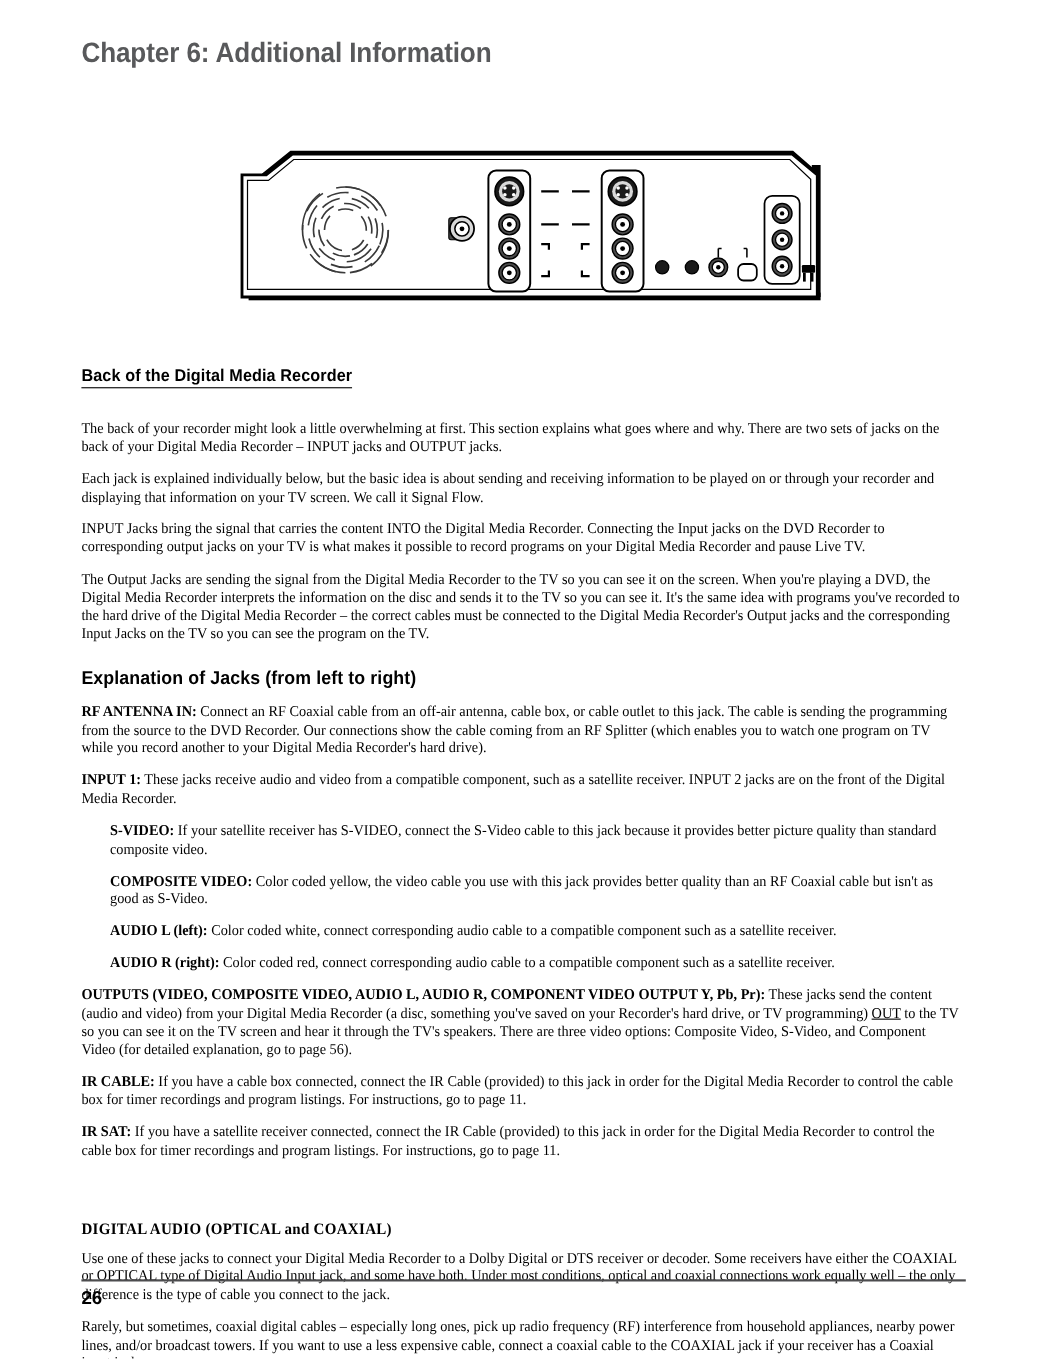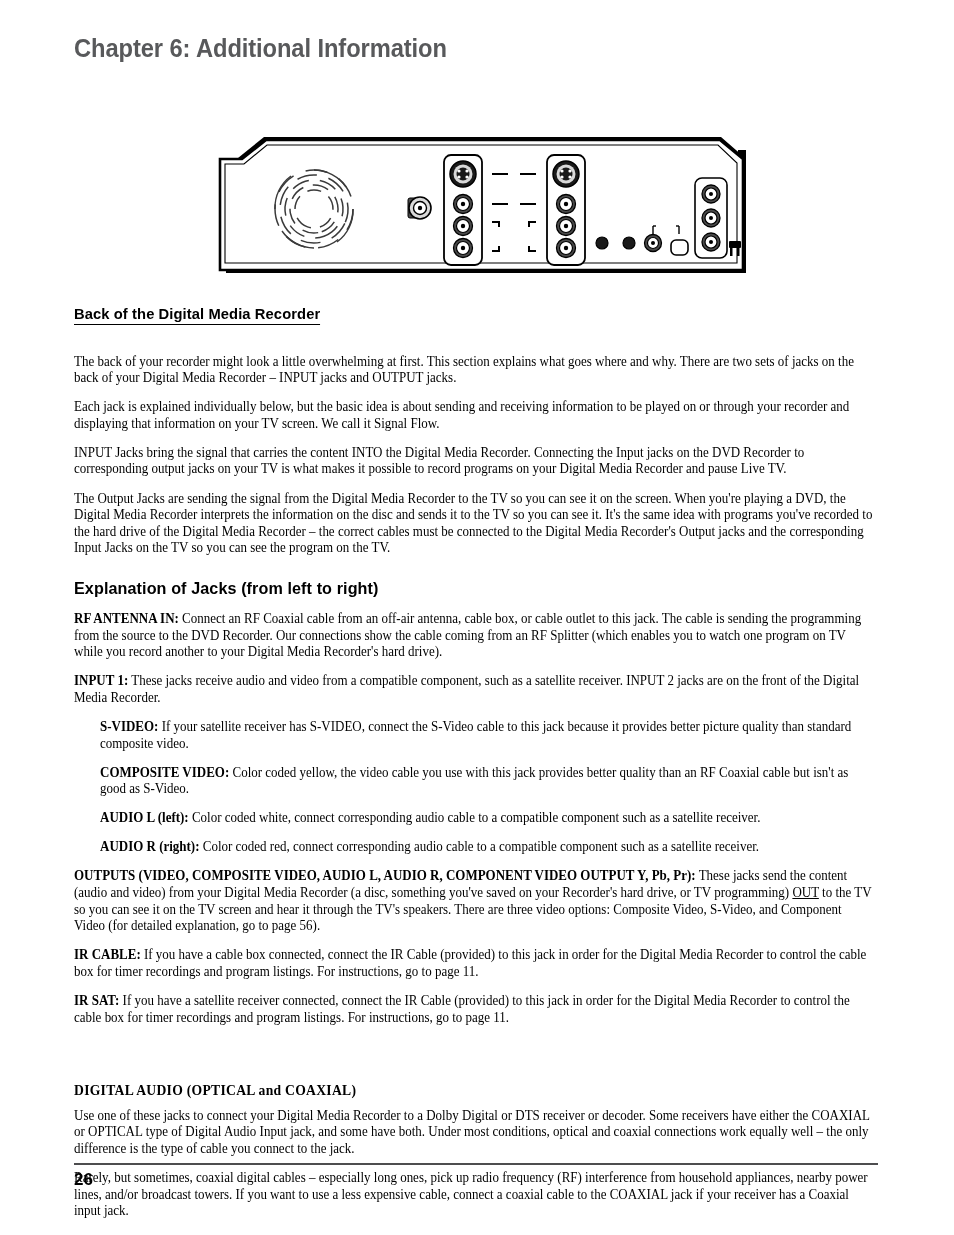--- a/index.html
+++ b/index.html
@@ -60,21 +60,21 @@
     font-weight: bold;
     font-size: 15.5px;
     color: #000;
     display: inline-block;
     border-bottom: 1.6px solid #000;
     padding-bottom: 2px;
     transform: scaleX(0.95);
     transform-origin: left center;
     letter-spacing: 0.1px;
   }
-  .sec-head-wrap { line-height: 1; margin-bottom: 15px; }
+  .sec-head-wrap { line-height: 1; margin-bottom: 15px; margin-top: 28px; }
 
   h2.sec-head2 {
     margin: 22px 0 12px 0;
     font-family: "Liberation Sans Narrow", "Liberation Sans", sans-serif;
     font-weight: bold;
     font-size: 17px;
     color: #000;
     transform: scaleX(0.95);
     transform-origin: left center;
     letter-spacing: 0.1px;

